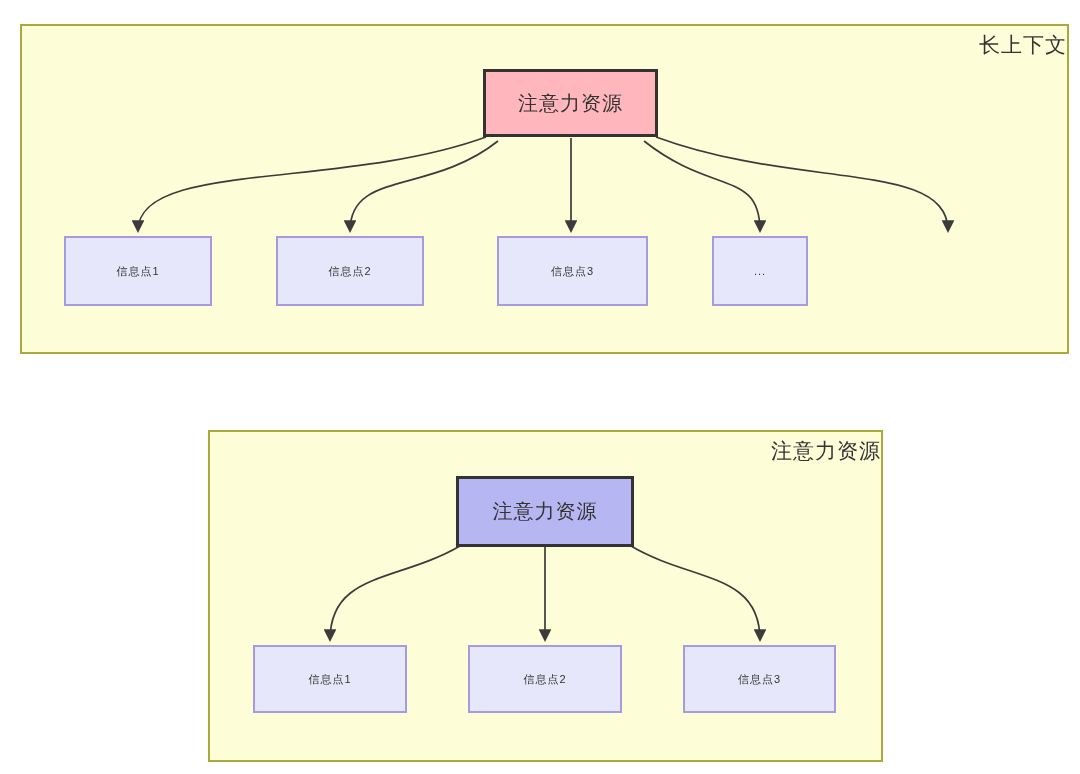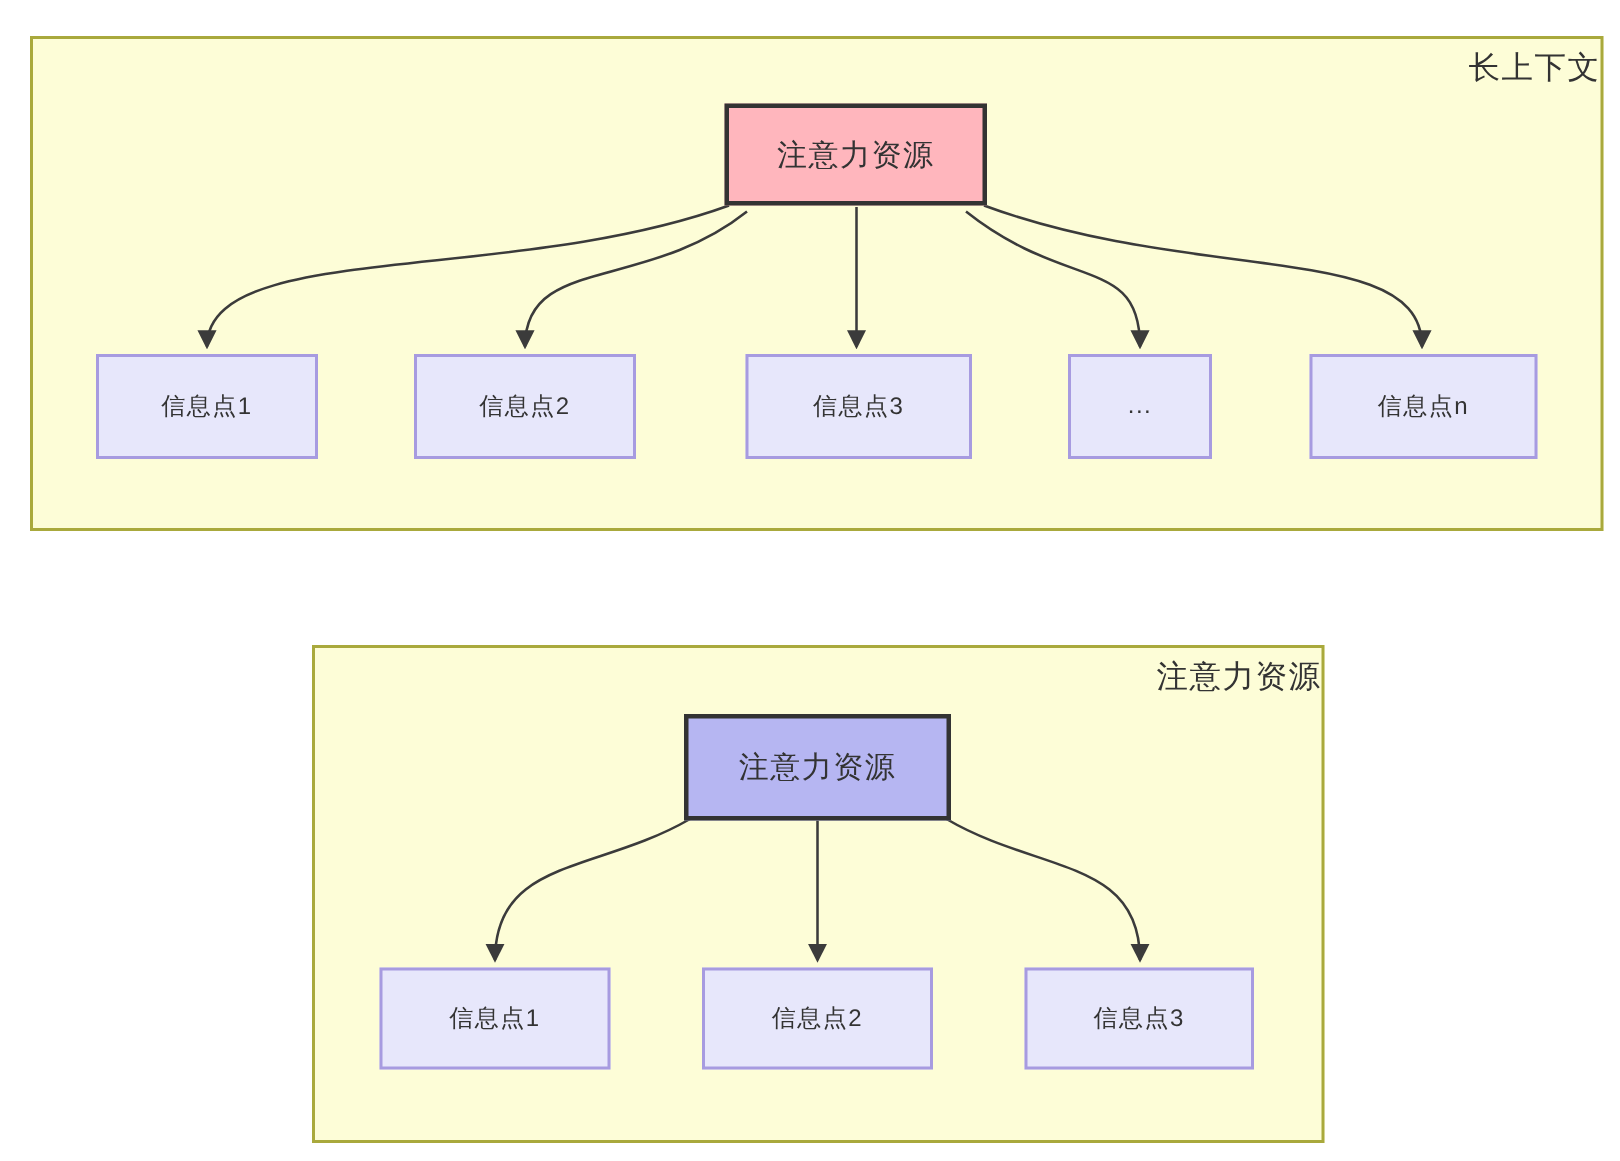--- a/index.html
+++ b/index.html
@@ -45,21 +45,21 @@
   #long-attention  { left: 483px; top: 69px;  width: 175px; height: 68px; background: var(--attention-long-bg, #FFB6BD); }
   #short-attention { left: 456px; top: 476px; width: 178px; height: 71px; background: var(--attention-short-bg, #B6B6F2); }
   .info-box {
     position: absolute;
     box-sizing: border-box;
     background: var(--info-bg, #E7E7FB);
     border: 2px solid var(--info-border, #A79BE0);
     display: flex;
     align-items: center;
     justify-content: center;
-    font-size: 16px;
+    font-size: 11px;
     color: var(--text-color, #333333);
     letter-spacing: 1px;
   }
   .row-long  { top: 236px; height: 70px; }
   .row-short { top: 645px; height: 68px; }
   #t1 { left: 64px;  width: 148px; }
   #t2 { left: 276px; width: 148px; }
   #t3 { left: 497px; width: 151px; }
   #t4 { left: 712px; width: 96px;  }
   #t5 { left: 873px; width: 152px; }
@@ -108,21 +108,20 @@
     <path class="connector" d="M 545 547 L 545 640" marker-end="url(#arrowhead)"></path>
     <path class="connector" d="M 631 546 C 692 582, 760 572, 760 640" marker-end="url(#arrowhead)"></path>
   </svg>
 
   <div class="attention-box" id="long-attention">注意力资源</div>
 
   <div class="info-box row-long" id="t1">信息点1</div>
   <div class="info-box row-long" id="t2">信息点2</div>
   <div class="info-box row-long" id="t3">信息点3</div>
   <div class="info-box row-long" id="t4">...</div>
-  <div class="info-box row-long" id="t5">信息点n</div>
 
   <div class="attention-box" id="short-attention">注意力资源</div>
 
   <div class="info-box row-short" id="s1">信息点1</div>
   <div class="info-box row-short" id="s2">信息点2</div>
   <div class="info-box row-short" id="s3">信息点3</div>
 
 </div>
 
 </body></html>

